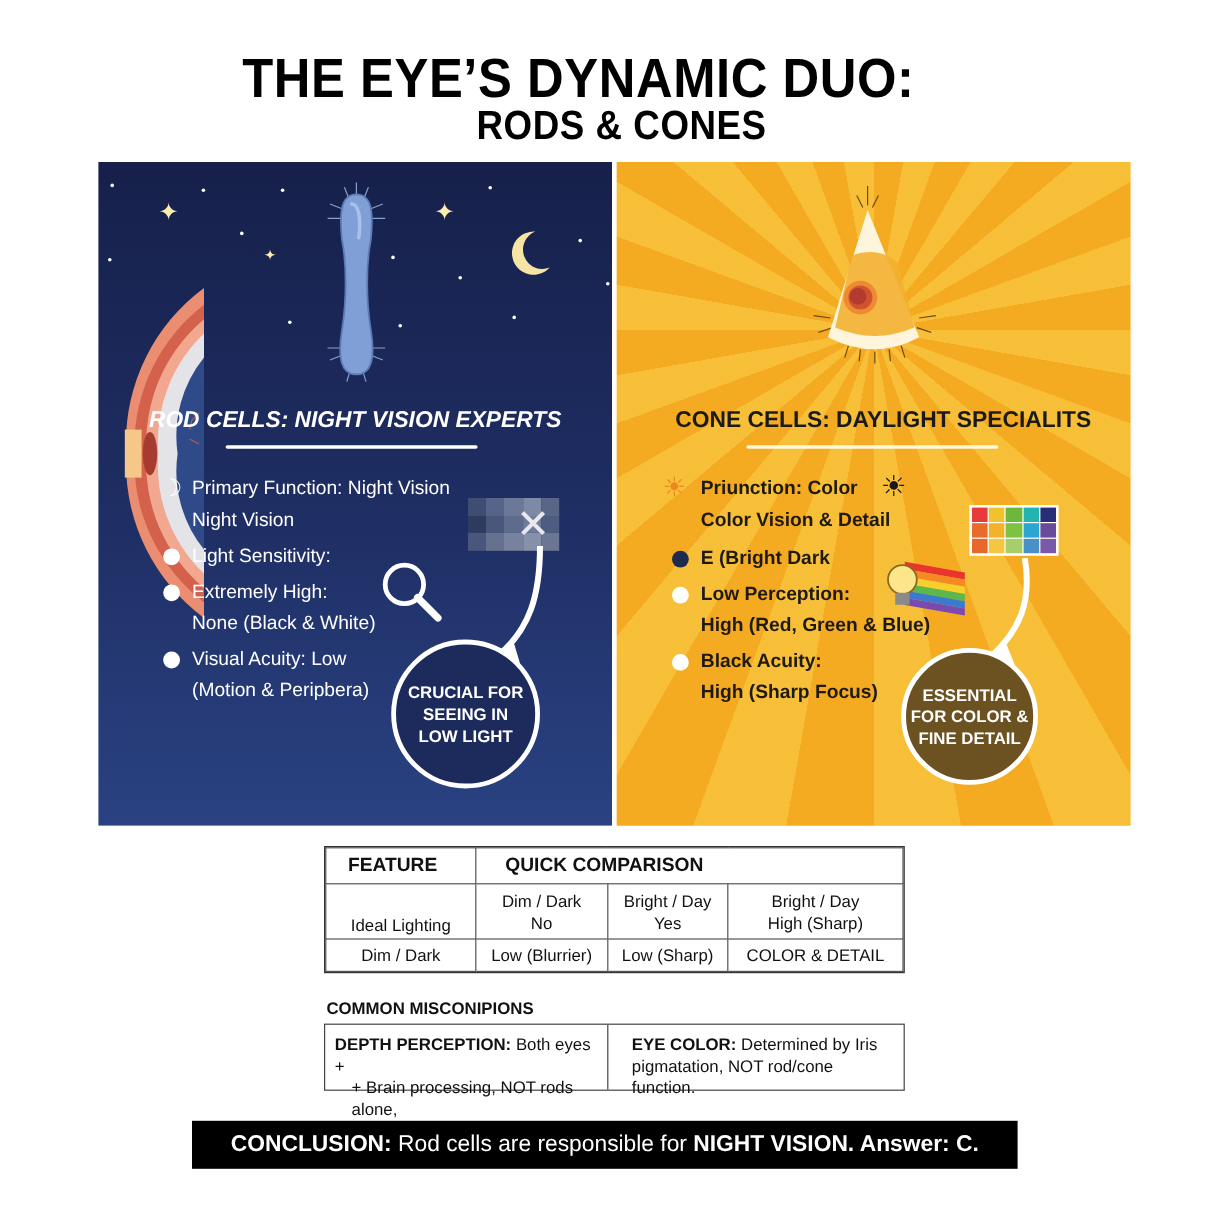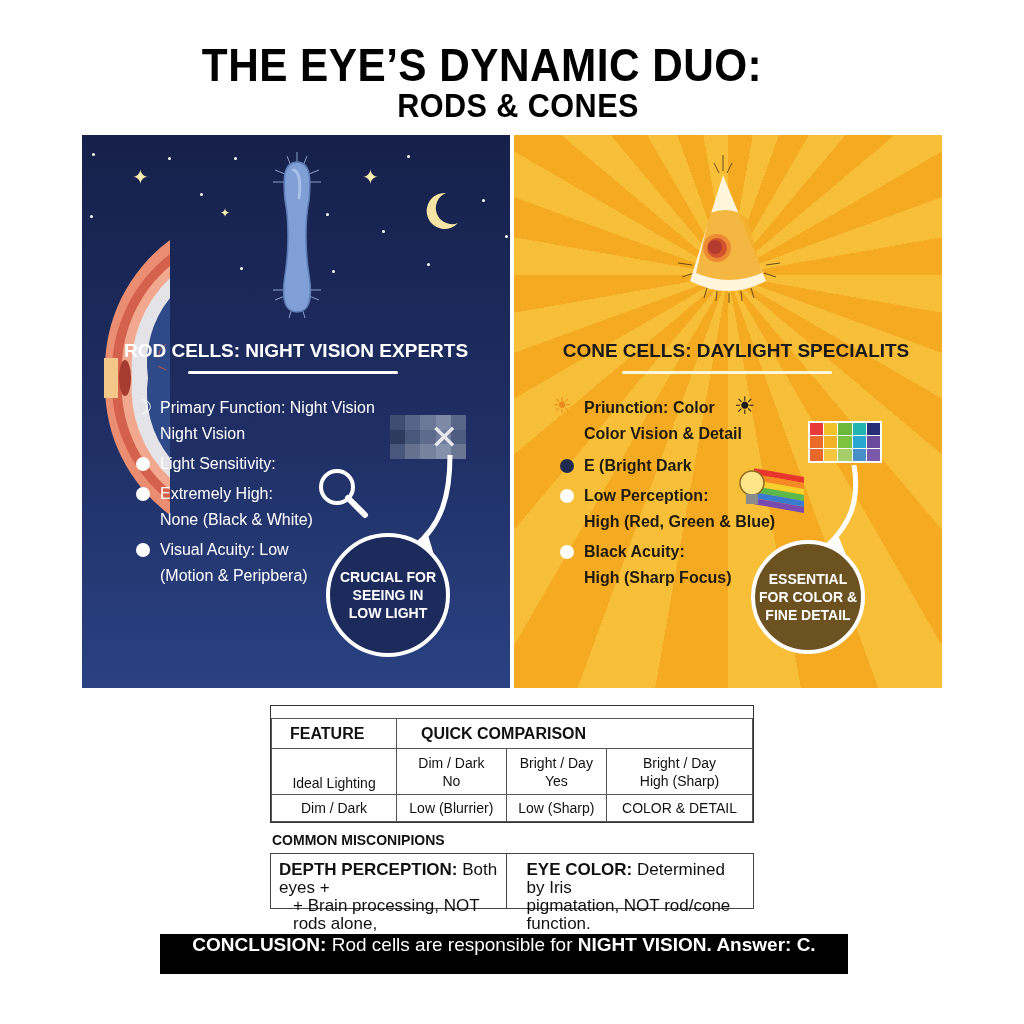--- a/index.html
+++ b/index.html
@@ -13,53 +13,53 @@
   .panel { position: absolute; top: 135px; height: 553px; overflow: hidden; }
   .panel-rod { left: 82px; width: 428px; background: linear-gradient(180deg, #16204a 0%, #1e2d62 50%, #2a4282 100%); }
   .panel-cone { left: 514px; width: 428px; background: #f6b62c; }
   .rays { position: absolute; left: 50%; top: 140px; width: 1400px; height: 1400px; margin-left: -700px; margin-top: -700px;
     background: repeating-conic-gradient(from 0deg, #f4a81f 0deg 10deg, #f8c03a 10deg 20deg); opacity: 0.85; }
 
   .star { position: absolute; width: 3px; height: 3px; background: #fff; border-radius: 50%; }
   .sparkle { position: absolute; color: #fbeeb0; font-size: 20px; line-height: 1; }
 
   .panel-heading { position: absolute; left: 0; width: 100%; text-align: center; font-weight: 700; font-size: 19px; top: 205px; }
-  .panel-rod .panel-heading { color: #ffffff; }
+  .panel-rod .panel-heading { color: #ffffff; font-style: italic; }
   .panel-cone .panel-heading { color: #1a1a1a; padding-left: 16px; }
   .heading-rule { position: absolute; top: 236px; height: 3px; border-radius: 2px; }
   .panel-rod .heading-rule { left: 106px; width: 210px; background: #fff; }
   .panel-cone .heading-rule { left: 108px; width: 210px; background: #fff7dc; }
 
   .item { position: absolute; font-size: 16px; line-height: 26px; }
   .panel-rod .item { color: #fff; left: 78px; }
   .panel-cone .item { color: #1e1a10; left: 70px; font-weight: 600; }
   .bullet { position: absolute; width: 14px; height: 14px; border-radius: 50%; left: -24px; top: 6px; }
   .bullet-white { background: #fff; }
   .bullet-navy { background: #1f2a4f; }
 
   .callout { position: absolute; border-radius: 50%; border: 4px solid #fff; display: flex; align-items: center; justify-content: center; text-align: center;
     color: #fff; font-weight: 700; font-size: 14px; line-height: 18px; white-space: pre-line; }
   .callout-rod { left: 244px; top: 398px; width: 124px; height: 124px; background: #1c2a5c; }
   .callout-cone { left: 237px; top: 405px; width: 114px; height: 114px; background: #6b5220; }
 
   .table-wrap { position: absolute; left: 270px; top: 705px; width: 484px; border: 1.5px solid #333; }
-  table { border-collapse: collapse; width: 100%; font-size: 14px; margin-top: 12px; }
+  table { border-collapse: collapse; width: 100%; font-size: 14px; }
   td, th { border: 1px solid #555; padding: 2px 4px; text-align: center; font-weight: 400; }
   th { font-weight: 700; font-size: 16px; height: 30px; text-align: left; padding-left: 18px; }
   .row-two td { height: 46px; line-height: 18px; white-space: pre-line; }
   .row-three td { height: 27px; }
 
   .misc-title { position: absolute; left: 272px; top: 832px; font-size: 14px; font-weight: 700; color: #111; }
   .misc-box { position: absolute; left: 270px; top: 853px; width: 484px; height: 56px; border: 1.5px solid #444; display: flex; }
-  .misc-cell { flex: 1; font-size: 17px; line-height: 18px; padding: 7px 8px; }
+  .misc-cell { flex: 1; font-size: 14px; line-height: 18px; padding: 7px 8px; }
   .misc-cell + .misc-cell { border-left: 1.5px solid #444; padding-left: 20px; }
   .misc-cell b { font-weight: 700; }
 
   .conclusion { position: absolute; left: 160px; top: 934px; width: 688px; height: 40px; background: #000; color: #fff;
-    font-size: 19px; display: flex; align-items: flex-start; justify-content: center; white-space: pre; }
+    font-size: 19px; display: flex; align-items: center; justify-content: center; white-space: pre; }
   .conclusion b { font-weight: 700; }
 </style>
 </head>
 <body>
 
 <div class="title title-main">THE EYE’S DYNAMIC DUO:</div>
 <div class="title title-sub">RODS &amp; CONES</div>
 
 <div class="panel panel-rod">
   <span class="star" style="left:10px;top:18px"></span>

